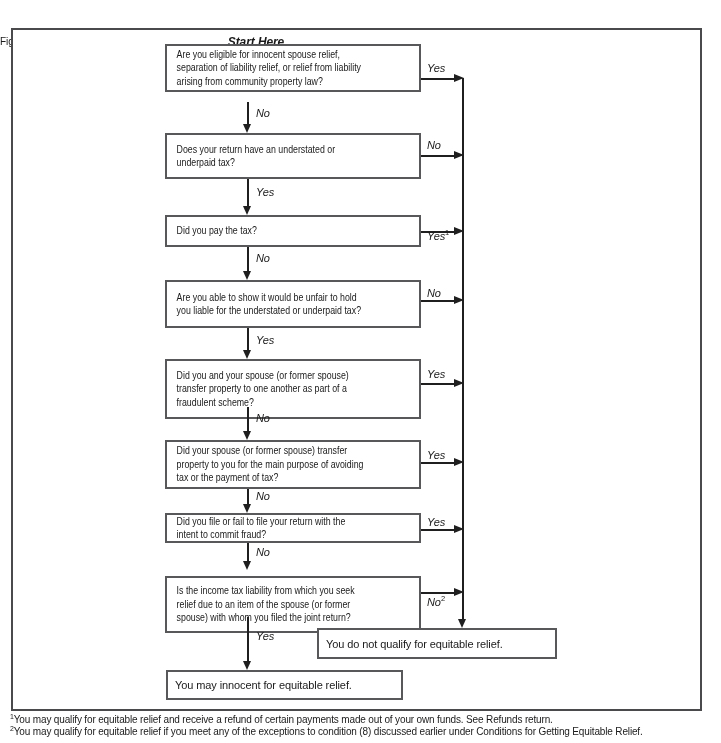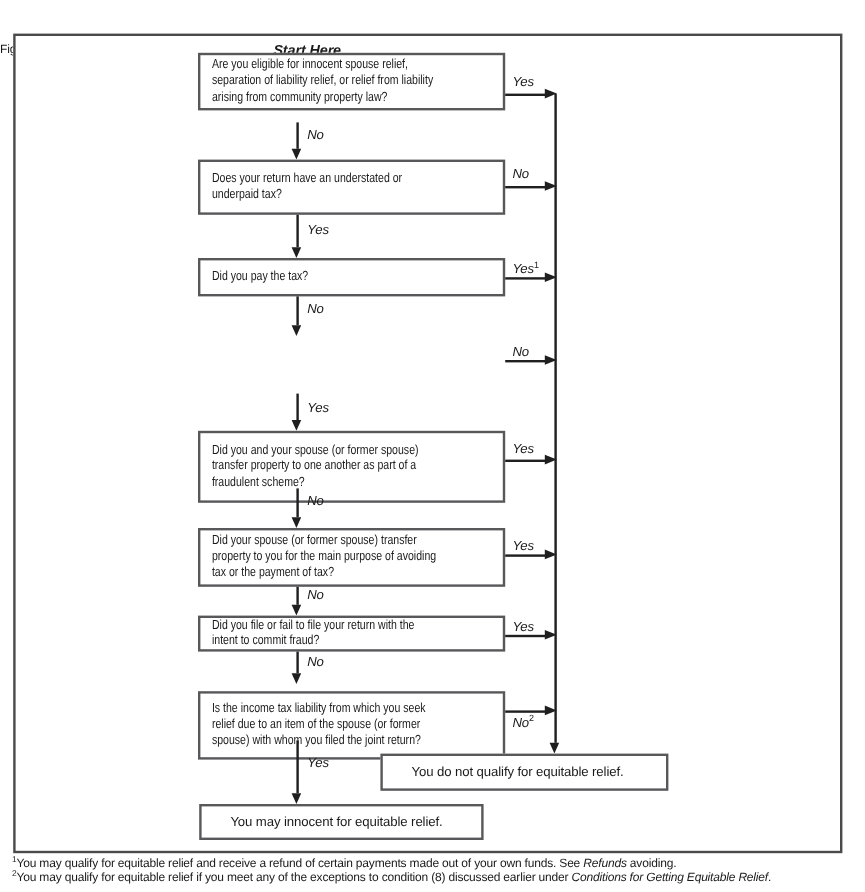--- a/index.html
+++ b/index.html
@@ -24,34 +24,34 @@
     display:flex;align-items:center;
   }
   .qtext{
     padding-left:12px;width:300px;font-size:11px;line-height:13.5px;
     transform:scaleX(0.80);transform-origin:0 50%;letter-spacing:0;
   }
   .rbox{
     position:absolute;box-sizing:border-box;border:2px solid var(--box-border);
     background:var(--bg);display:flex;align-items:center;
   }
-  .rtext{padding-left:24px;font-size:11px;letter-spacing:-0.1px;}
+  .rtext{padding-left:7px;font-size:11px;letter-spacing:-0.1px;}
   .vline{position:absolute;width:1.5px;background:var(--line);}
   .hline{position:absolute;height:1.5px;background:var(--line);}
   .arrow-down{position:absolute;width:0;height:0;
     border-left:4.5px solid transparent;border-right:4.5px solid transparent;
     border-top:9px solid var(--line);}
   .arrow-right{position:absolute;width:0;height:0;
     border-top:4.5px solid transparent;border-bottom:4.5px solid transparent;
     border-left:10px solid var(--line);}
   .lbl{position:absolute;font-size:11px;font-style:italic;letter-spacing:-0.1px;white-space:nowrap;}
   .lbl sup{font-size:7.5px;font-style:normal;}
   .fn{position:absolute;left:10px;font-size:10px;letter-spacing:-0.15px;white-space:nowrap;}
   .fn sup{font-size:7px;}
-  .fn .it{font-style:italic;}
+  .fn .it{}
 </style>
 </head>
 <body>
 
 <div class="page">
 
   <div class="title"><span>Figure C.</span>&nbsp;<span class="bold">Do You Qualify for Equitable Relief?</span></div>
 
   <div class="frame"></div>
 
@@ -75,25 +75,28 @@
   <div class="lbl" style="left:427px;top:137px"><span>No</span><sup></sup></div>
   <div class="vline" style="left:247px;top:179px;height:27px"></div>
   <div class="arrow-down" style="left:243px;top:206px"></div>
   <div class="lbl" style="left:256px;top:186px">Yes</div>
 
   <div class="qbox" style="top:215px;height:32px">
     <div class="qtext">Did you pay the tax?</div>
   </div>
   <div class="hline" style="left:421px;top:231px;width:34px"></div>
   <div class="arrow-right" style="left:454px;top:227px"></div>
-  <div class="lbl" style="left:427px;top:216px"><span>Yes</span><sup>1</sup></div>
+  <div class="lbl" style="left:427px;top:228px"><span>Yes</span><sup>1</sup></div>
   <div class="vline" style="left:247px;top:247px;height:24px"></div>
   <div class="arrow-down" style="left:243px;top:271px"></div>
   <div class="lbl" style="left:256px;top:252px">No</div>
 
+  <div class="qbox" style="top:280px;height:48px">
+    <div class="qtext">Are you able to show it would be unfair to hold you liable for the understated or underpaid tax?</div>
+  </div>
   <div class="hline" style="left:421px;top:300px;width:34px"></div>
   <div class="arrow-right" style="left:454px;top:296px"></div>
   <div class="lbl" style="left:427px;top:285px"><span>No</span><sup></sup></div>
   <div class="vline" style="left:247px;top:328px;height:22px"></div>
   <div class="arrow-down" style="left:243px;top:350px"></div>
   <div class="lbl" style="left:256px;top:334px">Yes</div>
 
   <div class="qbox" style="top:359px;height:60px">
     <div class="qtext">Did you and your spouse (or former spouse) transfer property to one another as part of a fraudulent scheme?</div>
   </div>
@@ -137,16 +140,16 @@
   <div class="vline" style="left:462px;top:78px;height:541px"></div>
   <div class="arrow-down" style="left:458px;top:619px"></div>
 
   <div class="rbox" style="left:317px;top:628px;width:240px;height:31px">
     <div class="rtext">You do not qualify for equitable relief.</div>
   </div>
   <div class="rbox" style="left:166px;top:670px;width:237px;height:30px">
     <div class="rtext">You may innocent for equitable relief.</div>
   </div>
 
-  <div class="fn" style="top:713px"><sup>1</sup><span>You may qualify for equitable relief and receive a refund of certain payments made out of your own funds. See </span><span class="it">Refunds</span><span> avoiding.</span></div>
+  <div class="fn" style="top:713px"><sup>1</sup><span>You may qualify for equitable relief and receive a refund of certain payments made out of your own funds. See </span><span class="it">Refunds</span><span> return.</span></div>
   <div class="fn" style="top:725px"><sup>2</sup><span>You may qualify for equitable relief if you meet any of the exceptions to condition (8) discussed earlier under </span><span class="it">Conditions for Getting Equitable Relief</span><span>.</span></div>
 
 </div>
 
 </body></html>

